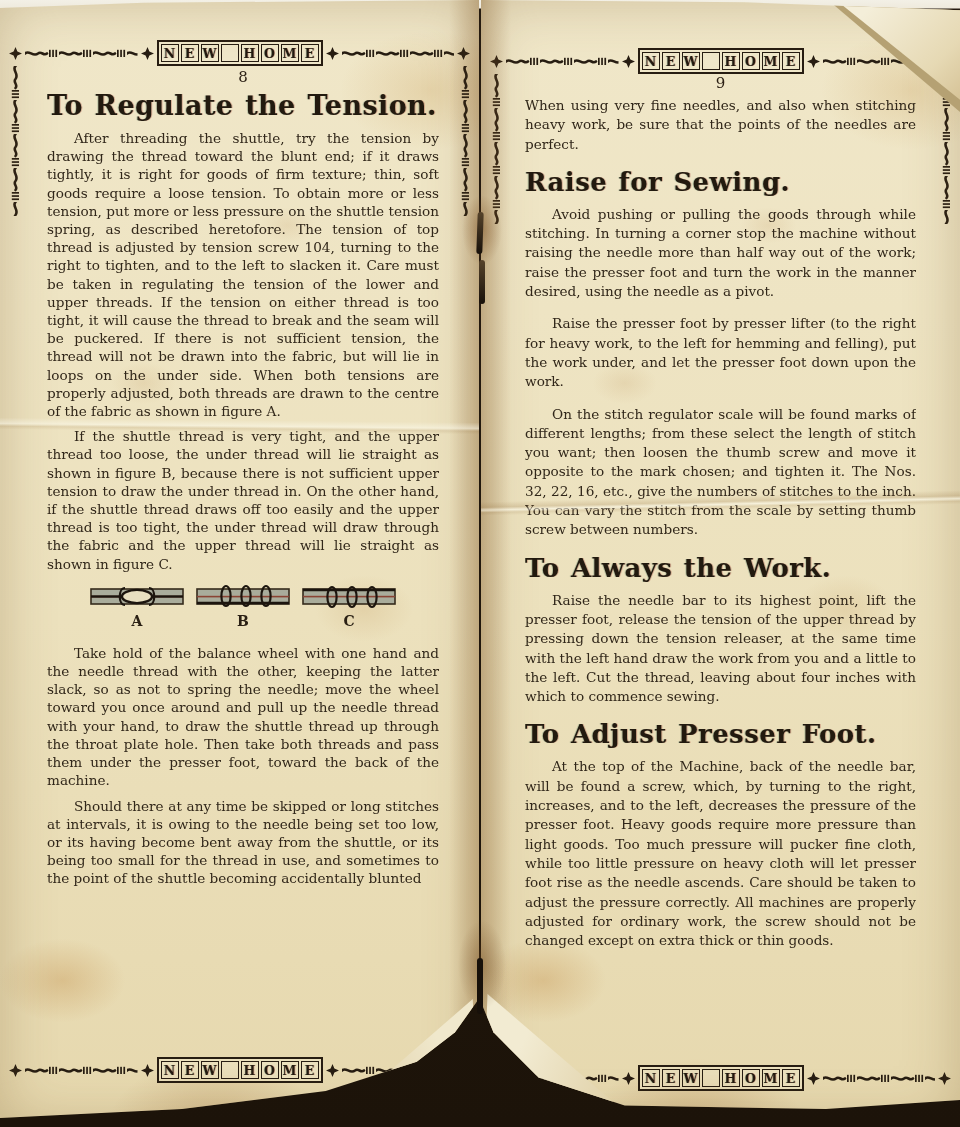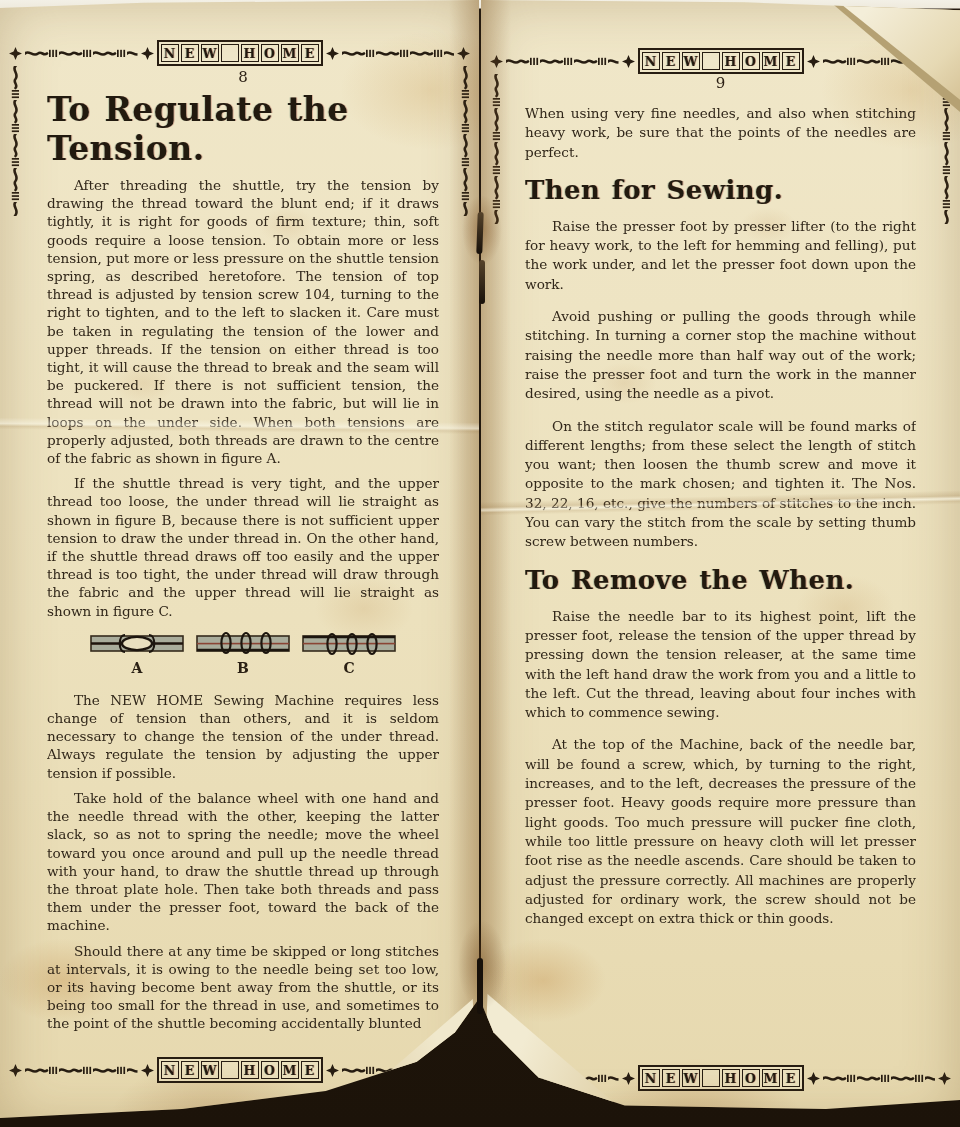--- a/index.html
+++ b/index.html
@@ -35,21 +35,21 @@
   .cell{width:16px;height:16px;border:1.5px solid #271d12;display:flex;align-items:center;justify-content:center;
     font:700 12.5px "DejaVu Serif","Liberation Serif",serif;color:#241a10;
     text-shadow:0.7px 0 rgba(150,40,30,.35),-0.7px 0 rgba(25,90,70,.3);}
 
   .content{position:absolute;top:66px;left:47px;right:40px;bottom:62px;overflow:hidden;z-index:2;}
   .page.right .content{left:44px;right:44px;top:72px;}
   .pgnum{text-align:center;font-size:15px;color:#2c2115;margin:2px 0 4px;}
   h2{font-size:26px;font-weight:700;color:#221a0f;margin:12px 0 8px;letter-spacing:.4px;word-spacing:2px;
     text-shadow:1px 0 rgba(150,40,30,.28),-1px 0 rgba(25,90,70,.22);}
   .page p{font-size:13.6px;line-height:1.34;color:#31271a;text-align:justify;text-indent:27px;margin:0 0 7px;}
-  .page.right p{line-height:1.42;margin:12px 0 13px;}
+  .page.right p{line-height:1.42;margin:4px 0 13px;}
   p.noindent{text-indent:0;}
 
   .figwrap{text-align:center;margin:6px 0 8px;}
   
   .staple{position:absolute;width:6px;border-radius:3px;z-index:7;background:linear-gradient(#55422a,#17100a);}
   .rust{position:absolute;border-radius:50%;z-index:4;pointer-events:none;}
   .crease{position:absolute;z-index:6;pointer-events:none;}
   .dogear{position:absolute;top:0;right:0;width:132px;height:112px;z-index:8;}
   .dogear .under{position:absolute;inset:0;clip-path:polygon(0 0,100% 100%,100% 0);background:#b5a173;}
   .dogear .fold{position:absolute;inset:0;clip-path:polygon(6% 0,100% 89%,100% 0);
@@ -120,21 +120,21 @@
     </div>
     <svg class="vrope vl">
         <rect width="100%" height="100%" fill="url(#vrope)"></rect>
       </svg>
     <svg class="vrope vr">
         <rect width="100%" height="100%" fill="url(#vrope)"></rect>
       </svg>
 
     <div class="content">
       <div class="pgnum">8</div>
-      <h2 style="font-size:33px;margin-top:2px;">To Regulate the Tension.</h2>
+      <h2 style="font-size:27px;margin-top:2px;">To Regulate the Tension.</h2>
       <p>After threading the shuttle, try the tension by drawing the thread toward the blunt end; if it draws tightly, it is right for goods of firm texture; thin, soft goods require a loose tension.  To obtain more or less tension, put more or less pressure on the shuttle tension spring, as described heretofore.  The tension of top thread is adjusted by tension screw 104, turning to the right to tighten, and to the left to slacken it.  Care must be taken in regulating the tension of the lower and upper threads.  If the tension on either thread is too tight, it will cause the thread to break and the seam will be puckered.  If there is not sufficient tension, the thread will not be drawn into the fabric, but will lie in loops on the under side.  When both tensions are properly adjusted, both threads are drawn to the centre of the fabric as shown in figure A.</p>
       <p>If the shuttle thread is very tight, and the upper thread too loose, the under thread will lie straight as shown in figure B, because there is not sufficient upper tension to draw the under thread in.  On the other hand, if the shuttle thread draws off too easily and the upper thread is too tight, the under thread will draw through the fabric and the upper thread will lie straight as shown in figure C.</p>
 
       <div class="figwrap">
         <svg width="312" height="52" viewBox="0 0 312 52">
 
           <g>
             <rect x="4" y="9" width="92" height="15" fill="#a9ac9b" stroke="#352b1c" stroke-width="1.6"></rect>
             <rect x="4" y="15.8" width="92" height="1.6" fill="#8a4434"></rect>
             <line x1="4" y1="16.5" x2="34" y2="16.5" stroke="#1c150e" stroke-width="2.4"></line>
@@ -160,21 +160,20 @@
             <rect x="4" y="15.8" width="92" height="1.6" fill="#8a4434"></rect>
             <line x1="4" y1="10" x2="96" y2="10" stroke="#1c150e" stroke-width="2.6"></line>
             <ellipse cx="33" cy="17" rx="4.6" ry="10" fill="none" stroke="#1c150e" stroke-width="2.2"></ellipse>
             <ellipse cx="53" cy="17" rx="4.6" ry="10" fill="none" stroke="#1c150e" stroke-width="2.2"></ellipse>
             <ellipse cx="73" cy="17" rx="4.6" ry="10" fill="none" stroke="#1c150e" stroke-width="2.2"></ellipse>
             <text x="50" y="46" text-anchor="middle" font-size="14" font-weight="bold" fill="#2a2014">C</text>
           </g>
         </svg>
       </div>
 
-      <p>The NEW HOME Sewing Machine requires less change of tension than others, and it is seldom necessary to change the tension of the under thread.  Always regulate the tension by adjusting the upper tension if possible.</p>
       <p>Take hold of the balance wheel with one hand and the needle thread with the other, keeping the latter slack, so as not to spring the needle; move the wheel toward you once around and pull up the needle thread with your hand, to draw the shuttle thread up through the throat plate hole.  Then take both threads and pass them under the presser foot, toward the back of the machine.</p>
       <p>Should there at any time be skipped or long stitches at intervals, it is owing to the needle being set too low, or its having become bent away from the shuttle, or its being too small for the thread in use, and sometimes to the point of the shuttle becoming accidentally blunted</p>
     </div>
 
     <div class="hrow ftr">
       <svg class="cross">
           <use href="#crossSym"></use>
         </svg>
       <svg class="hline">
           <rect width="100%" height="100%" fill="url(#hrope)"></rect>
@@ -244,26 +243,27 @@
     <svg class="vrope vl" style="top:74px;">
         <rect width="100%" height="100%" fill="url(#vrope)"></rect>
       </svg>
     <svg class="vrope vr" style="top:74px;">
         <rect width="100%" height="100%" fill="url(#vrope)"></rect>
       </svg>
 
     <div class="content">
       <div class="pgnum">9</div>
       <p class="noindent">When using very fine needles, and also when stitching heavy work, be sure that the points of the needles are perfect.</p>
-      <h2>Then for Sewing.</h2>
+      <h2>Raise for Sewing.</h2>
+      <p>Avoid pushing or pulling the goods through while stitching.    In turning a corner stop the machine without raising the needle more than half way out of the work; raise the presser foot and turn the work in the manner desired, using the needle as a pivot.</p>
       <p>Raise the presser foot by presser lifter (to the right for heavy work, to the left for hemming and felling), put the work under, and let the presser foot down upon the work.</p>
-      <p>Avoid pushing or pulling the goods through while stitching.    In turning a corner stop the machine without raising the needle more than half way out of the work; raise the presser foot and turn the work in the manner desired, using the needle as a pivot.</p>
       <p>On the stitch regulator scale will be found marks of different lengths; from these select the length of stitch you want; then loosen the thumb screw and move it opposite to the mark chosen; and tighten it.   The Nos. 32, 22, 16, etc., give the numbers of stitches to the inch.  You can vary the stitch from the scale by setting thumb screw between numbers.</p>
-      <h2>To Remove the When.</h2>
+      <h2>To Always the Work.</h2>
       <p>Raise the needle bar to its highest point, lift the presser foot, release the tension of the upper thread by pressing down the tension releaser, at the same time with the left hand draw the work from you and a little to the left.   Cut the thread, leaving about four inches with which to commence sewing.</p>
+      <h2>To Adjust Presser Foot.</h2>
       <p>At the top of the Machine, back of the needle bar, will be found a screw, which, by turning to the right, increases, and to the left, decreases the pressure of the presser foot.   Heavy goods require more pressure than light goods.   Too much pressure will pucker fine cloth, while too little pressure on heavy cloth will let presser foot rise as the needle ascends.   Care should be taken to adjust the pressure correctly.   All machines are properly adjusted for ordinary work, the screw should not be changed except on extra thick or thin goods.</p>
     </div>
 
     <div class="hrow ftr" style="bottom:36px;">
       <svg class="cross">
           <use href="#crossSym"></use>
         </svg>
       <svg class="hline">
           <rect width="100%" height="100%" fill="url(#hrope)"></rect>
         </svg>

